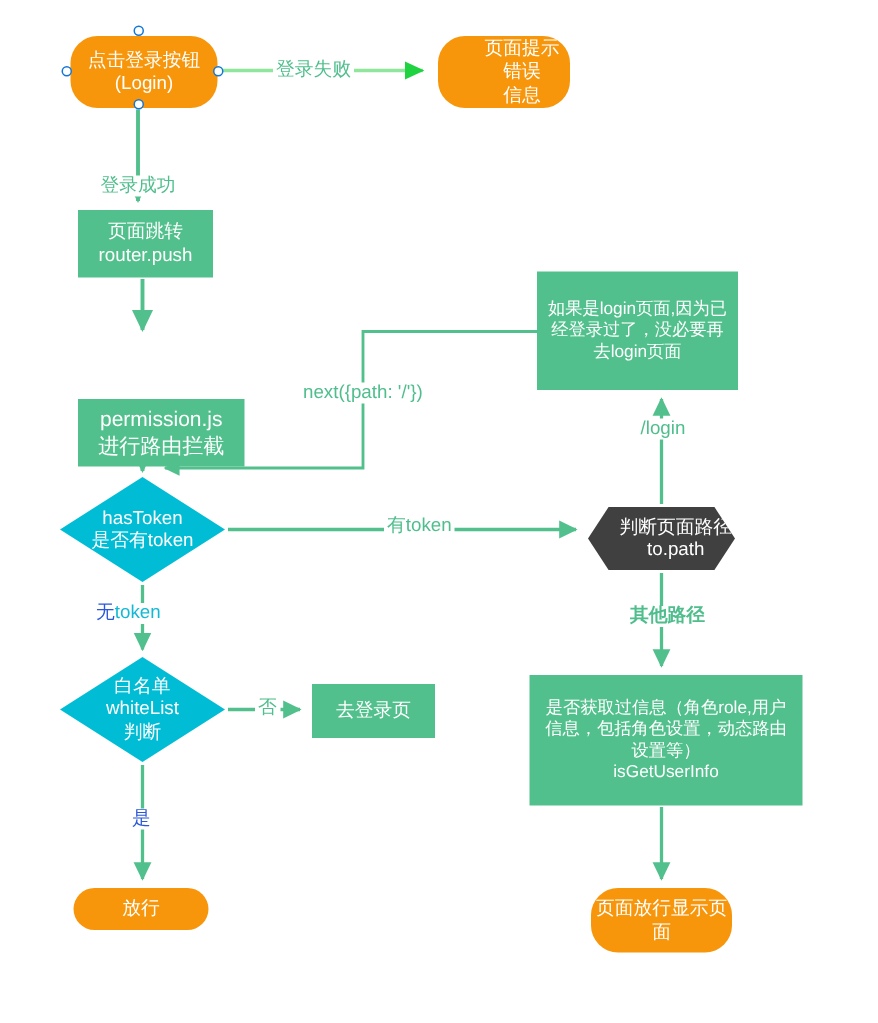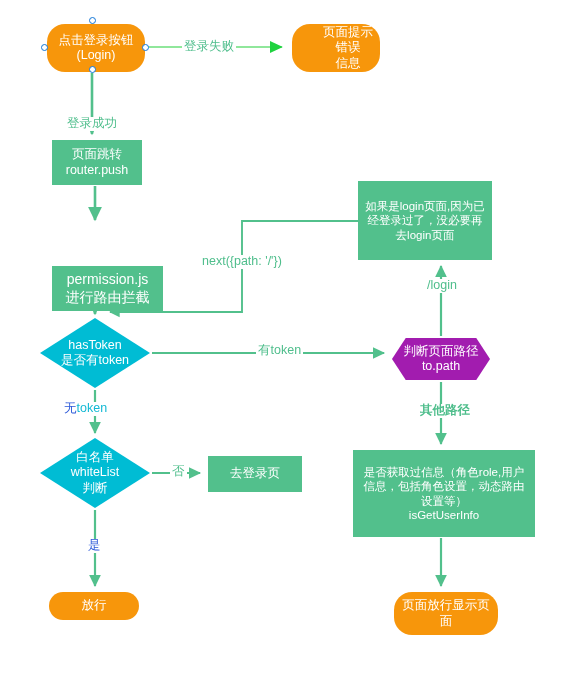--- a/index.html
+++ b/index.html
@@ -40,22 +40,23 @@
     z-index: 3;
   }
   .node.orange-round {
     background: #F7960B;
     border-radius: 18px;
   }
   .node.green-rect {
     background: #52C08C;
   }
   .node.hex {
-    background: #a21caf;
+    background: #404040;
     clip-path: polygon(14% 0%, 86% 0%, 100% 50%, 86% 100%, 14% 100%, 0% 50%);
+    justify-content: flex-end;
   }
   .node.diamond {
     background: transparent;
   }
   .diamond-shape {
     position: absolute;
     left: 0; top: 0;
     width: 100%;
     height: 100%;
     background: #00BCD4;
@@ -185,21 +186,21 @@
 是否有token</span>
   </div>
 
   <div class="node diamond" style="left:40px;top:438px;width:110px;height:70px;font-size:12.5px;">
     <span class="diamond-shape"></span>
     <span class="node-label">白名单
 whiteList
 判断</span>
   </div>
 
-  <div class="node green-rect" style="left:208px;top:456px;width:94px;height:36px;font-size:12.5px;">
+  <div class="node green-rect" style="left:208px;top:456px;width:82px;height:36px;font-size:12.5px;">
     <span class="node-label">去登录页</span>
   </div>
 
   <div class="node orange-round" style="left:49px;top:592px;width:90px;height:28px;font-size:12.5px;">
     <span class="node-label">放行</span>
   </div>
 
   <div class="node green-rect" style="left:358px;top:181px;width:134px;height:79px;font-size:11.5px;">
     <span class="node-label">如果是login页面,因为已
 经登录过了，没必要再
@@ -211,21 +212,21 @@
 to.path</span>
   </div>
 
   <div class="node green-rect" style="left:353px;top:450px;width:182px;height:87px;font-size:11.5px;">
     <span class="node-label">是否获取过信息（角色role,用户
 信息，包括角色设置，动态路由
 设置等）
 isGetUserInfo</span>
   </div>
 
-  <div class="node orange-round" style="left:394px;top:592px;width:104px;height:43px;font-size:12.5px;text-align:center;">
+  <div class="node orange-round" style="left:394px;top:592px;width:94px;height:43px;font-size:12.5px;text-align:center;">
     <span class="node-label">页面放行显示页
 面</span>
   </div>
 
   <div class="edge-label" style="left:182px;top:40px;font-size:12.5px;">登录失败</div>
 
   <div class="edge-label" style="left:65px;top:94px;font-size:12.5px;margin-top:23px;">登录成功</div>
 
   <div class="edge-label" style="left:200px;top:255px;font-size:12.5px;">next({path: '/'})</div>
 

